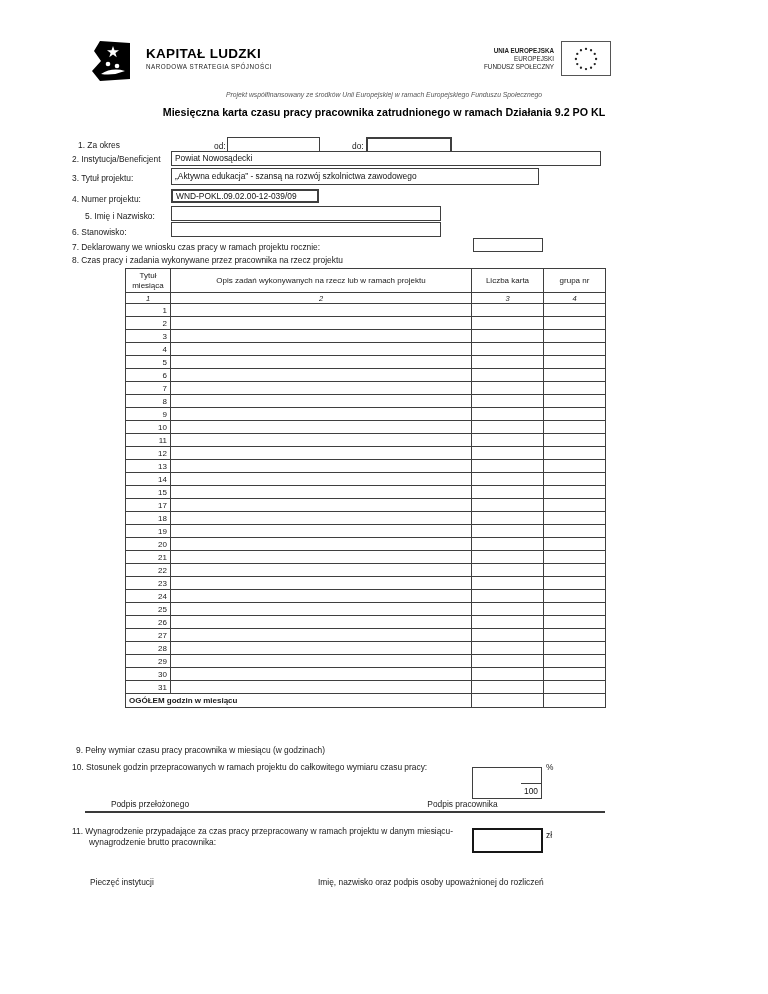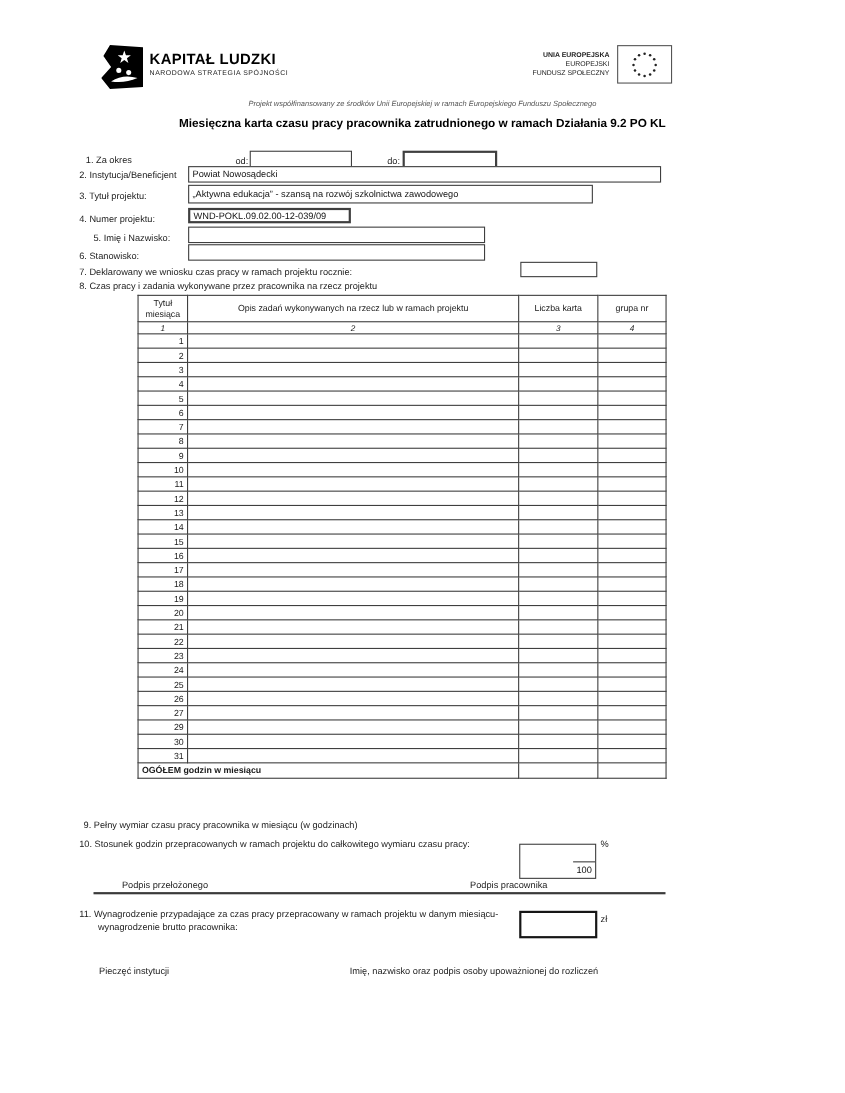--- a/index.html
+++ b/index.html
@@ -50,21 +50,21 @@
 
   <div class="abs" style="left:92px; top:39px;">
     <svg width="40" height="44" viewBox="0 0 40 44">
       <polygon fill="#000" points="8,2 38,4 38,40 8,42 0,32 9,22 2,12"></polygon>
       <polygon fill="#fff" points="21,7 22.5,11.2 27,11.3 23.4,13.9 24.7,18.2 21,15.6 17.3,18.2 18.6,13.9 15,11.3 19.5,11.2"></polygon>
       <circle cx="16" cy="25" r="2.3" fill="#fff"></circle>
       <circle cx="25" cy="27" r="2.3" fill="#fff"></circle>
       <path d="M9,35 Q20,28 33,32 Q21,37 9,35 Z" fill="#fff"></path>
     </svg>
   </div>
-  <div class="abs" style="left:136px; top:46px;">
+  <div class="abs" style="left:146px; top:46px;">
     <div class="kl-title">KAPITAŁ LUDZKI</div>
     <div class="kl-sub">NARODOWA STRATEGIA SPÓJNOŚCI</div>
   </div>
   <div class="abs eu-text" style="right:214px; top:47px;">
     <div class="b">UNIA EUROPEJSKA</div>
     <div>EUROPEJSKI</div>
     <div>FUNDUSZ SPOŁECZNY</div>
   </div>
   <div class="abs eu-flag" style="left:561px; top:41px;">
     <svg width="50" height="34" viewBox="0 0 50 34">
@@ -220,26 +220,20 @@
           <td></td>
           <td></td>
         </tr>
         <tr class="dayrow">
           <td class="day">15</td>
           <td></td>
           <td></td>
           <td></td>
         </tr>
         <tr class="dayrow">
-          <td class="day">16</td>
-          <td></td>
-          <td></td>
-          <td></td>
-        </tr>
-        <tr class="dayrow">
           <td class="day">17</td>
           <td></td>
           <td></td>
           <td></td>
         </tr>
         <tr class="dayrow">
           <td class="day">18</td>
           <td></td>
           <td></td>
           <td></td>
@@ -287,20 +281,26 @@
           <td></td>
         </tr>
         <tr class="dayrow">
           <td class="day">26</td>
           <td></td>
           <td></td>
           <td></td>
         </tr>
         <tr class="dayrow">
           <td class="day">27</td>
+          <td></td>
+          <td></td>
+          <td></td>
+        </tr>
+        <tr class="dayrow">
+          <td class="day">28</td>
           <td></td>
           <td></td>
           <td></td>
         </tr>
         <tr class="dayrow">
           <td class="day">29</td>
           <td></td>
           <td></td>
           <td></td>
         </tr>

